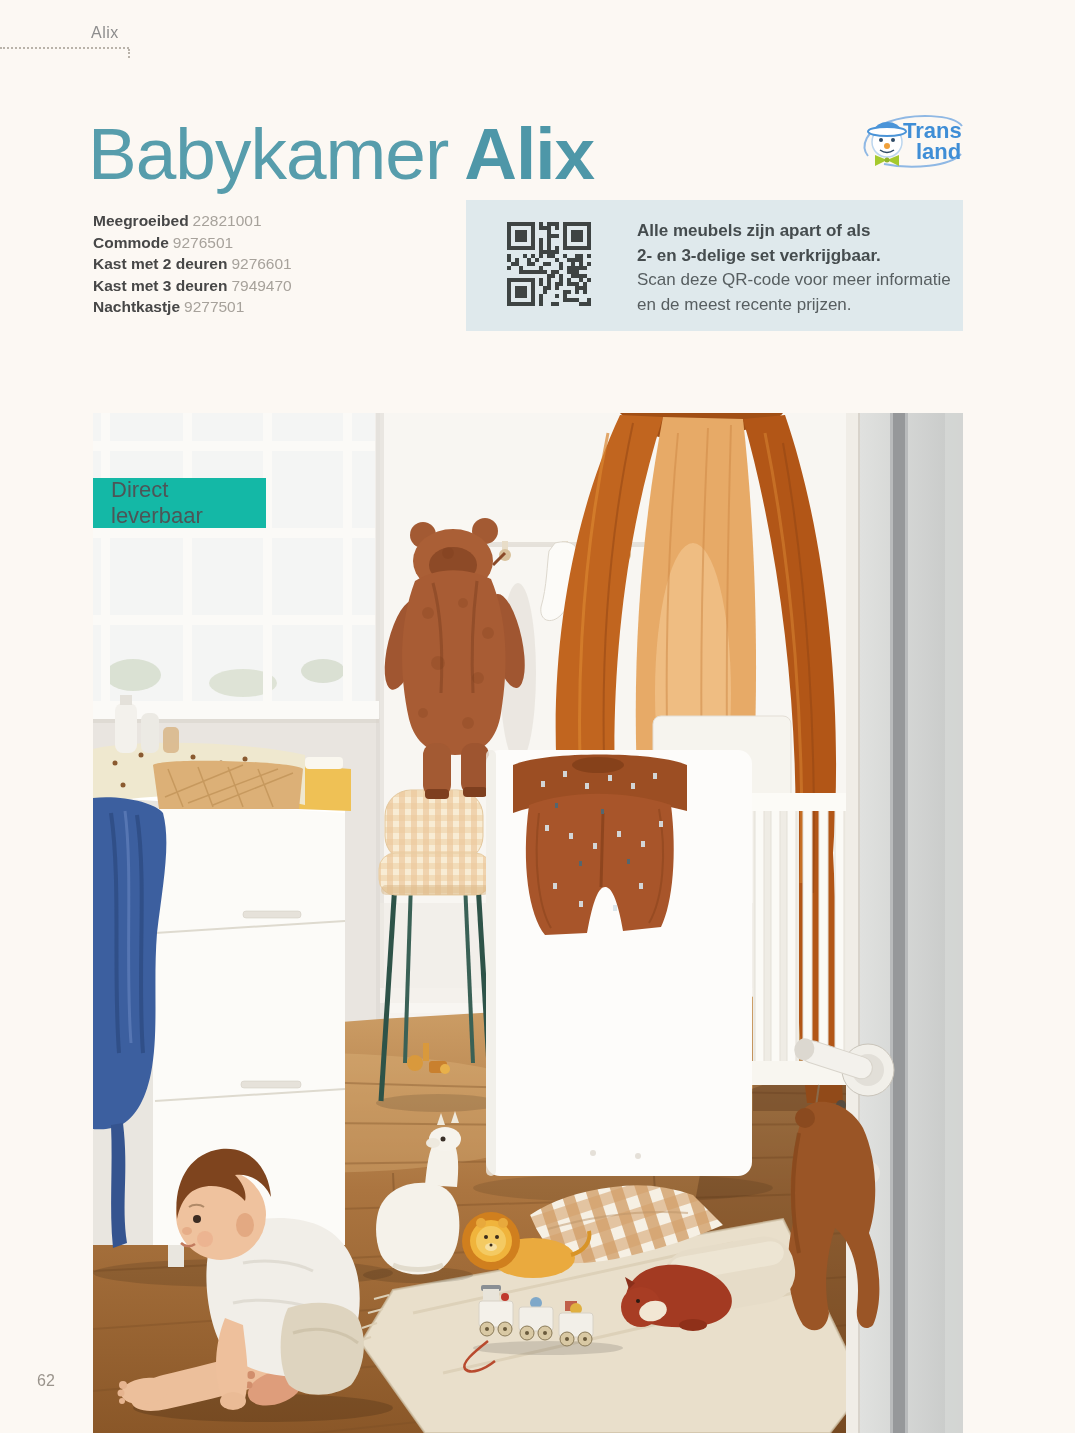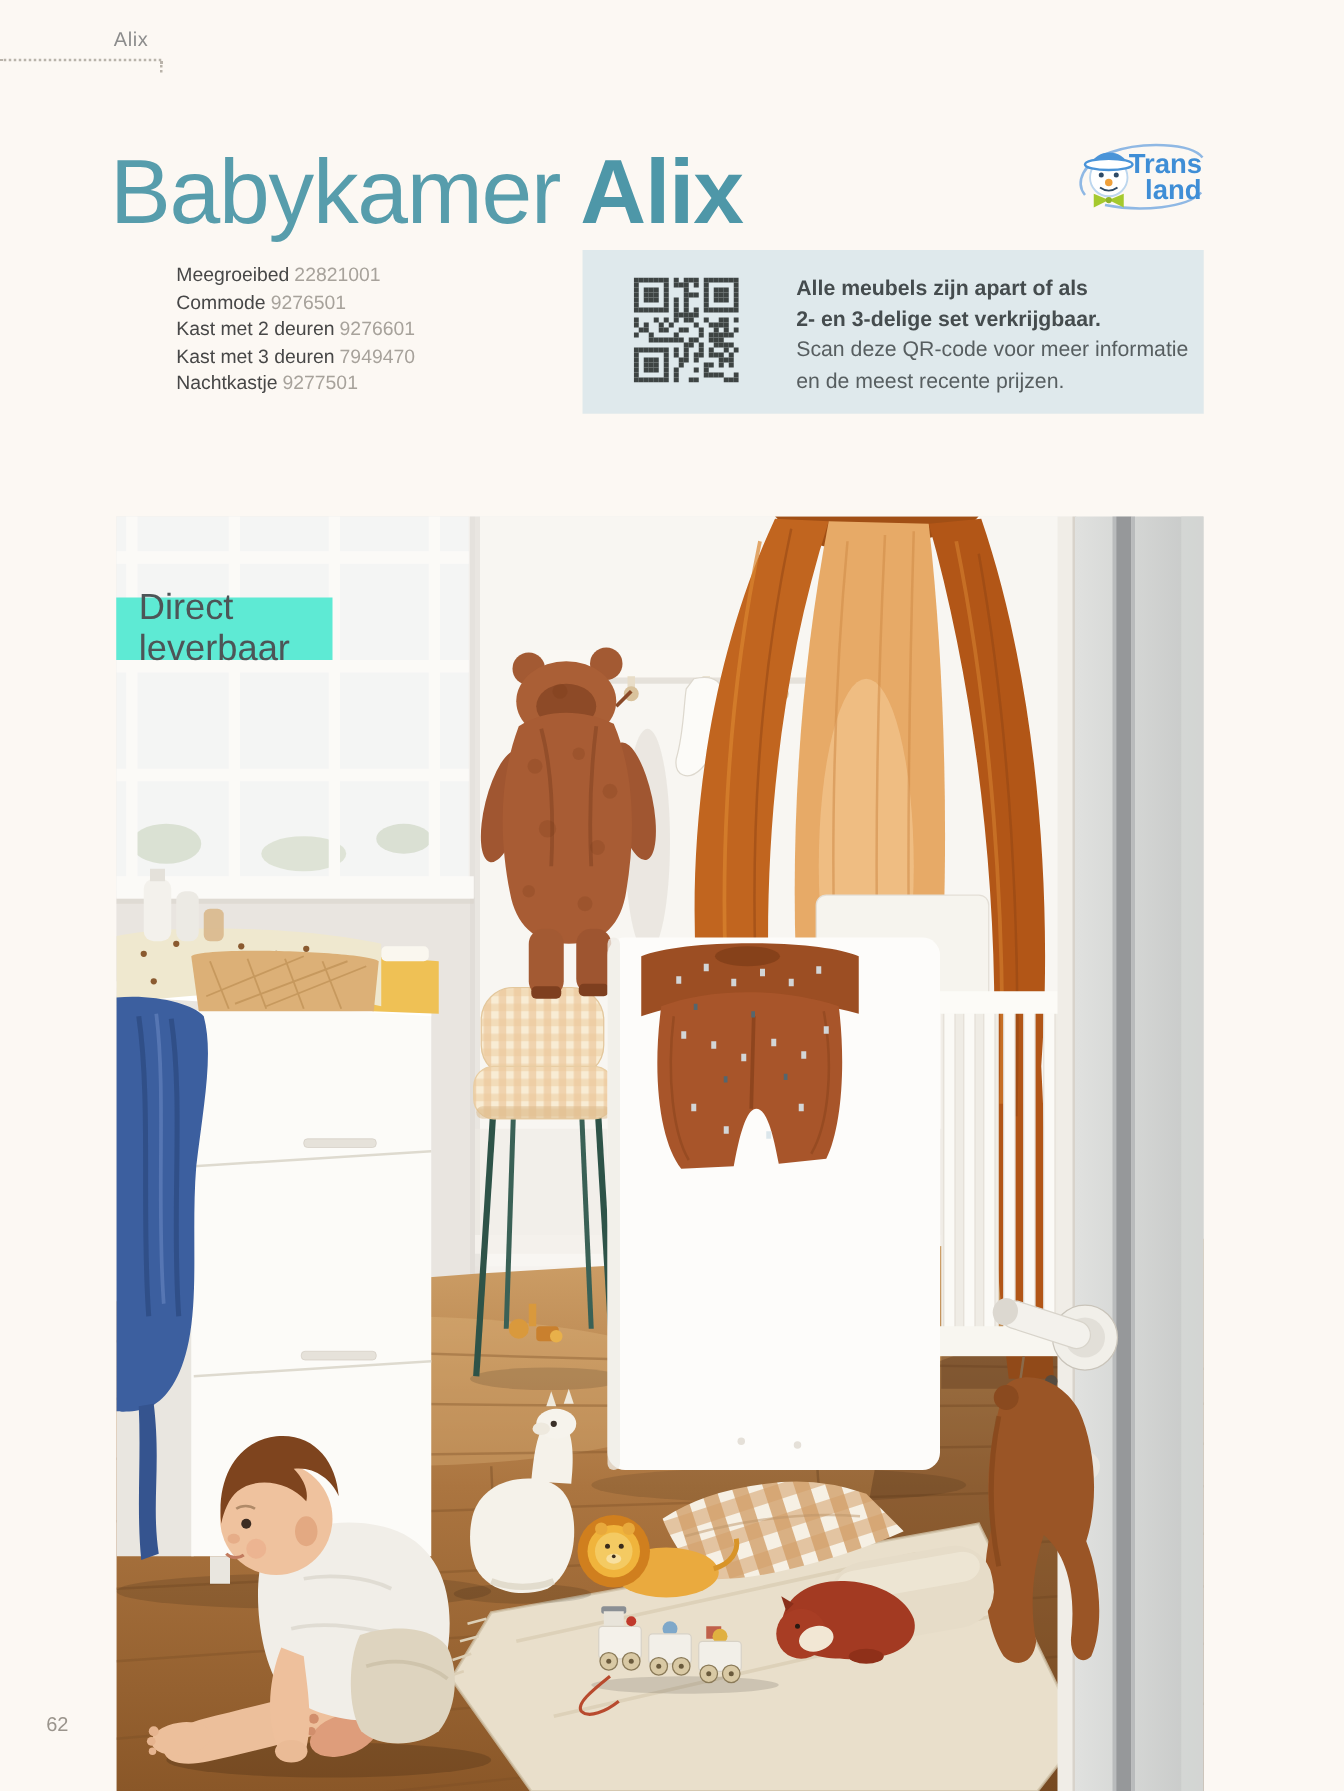--- a/index.html
+++ b/index.html
@@ -11,32 +11,32 @@
   .rule-tick{position:absolute;left:128px;top:49px;height:9px;border-left:2px dotted #b9b3aa;}
 
   .title{position:absolute;left:88px;top:112px;margin:0;font-size:73px;font-weight:300;color:#579dac;white-space:nowrap;}
   .title .t-light{font-weight:300;letter-spacing:-1px;}
   .title .t-bold{font-weight:700;margin-left:16px;color:#4e97a8;letter-spacing:-1px;}
 
   .logo{position:absolute;left:858px;top:102px;width:112px;height:72px;}
   .logo text{font-family:"Liberation Sans",sans-serif;font-weight:bold;fill:#3f8ed6;}
 
   .products{position:absolute;left:93px;top:210px;font-size:15.5px;line-height:21.6px;white-space:nowrap;}
-  .p-label{font-weight:normal;color:#474747;margin-left:48px;}
+  .p-label{font-weight:bold;color:#474747;}
   .p-code{color:#a7a29b;margin-left:4px;}
 
   .info-box{position:absolute;left:466px;top:200px;width:497px;height:131px;background:#dfe9ec;}
   .qr{position:absolute;left:41px;top:22px;width:84px;height:84px;}
   .info-text{position:absolute;left:171px;top:19px;font-size:17px;line-height:24.5px;color:#575e60;}
   .info-text .b{font-weight:bold;color:#454c4e;}
 
   .photo{position:absolute;left:93px;top:413px;width:870px;height:1020px;overflow:hidden;background:#f6f3ef;}
   .photo svg{display:block;}
-  .badge{position:absolute;left:-3px;top:65px;width:176px;height:50px;background:#5eead4;color:#4d5557;
-         font-size:29px;display:flex;align-items:center;padding-left:21px;box-sizing:border-box;}
+  .badge{position:absolute;left:-3px;top:65px;width:176px;height:50px;background:#14b8a6;color:#4d5557;
+         font-size:22px;display:flex;align-items:center;padding-left:21px;box-sizing:border-box;}
 
   .page-num{position:absolute;left:37px;top:1372px;font-size:16px;color:#9a948c;}
 </style>
 </head>
 <body>
 
 <div id="page">
 
   <div class="section-label">Alix</div>
   <div class="dotted-rule"></div>

